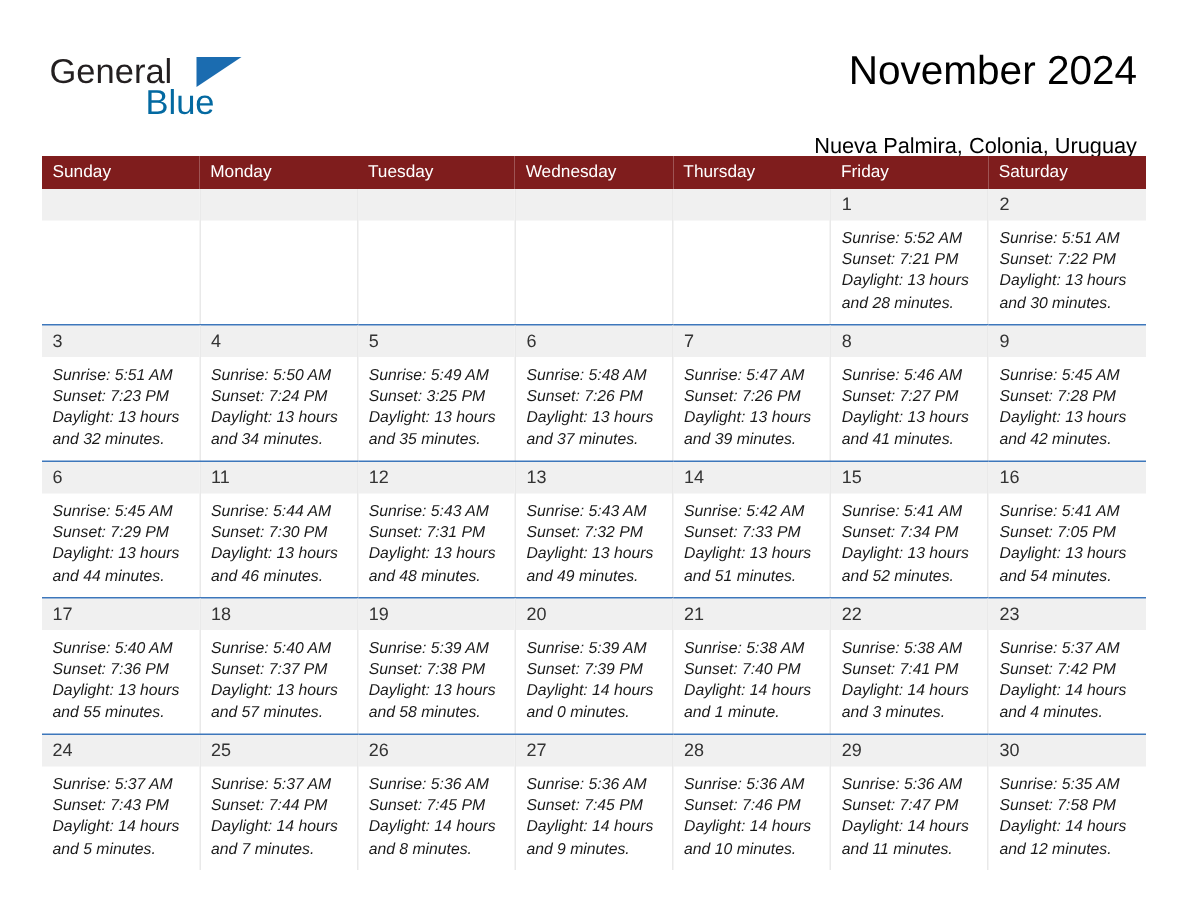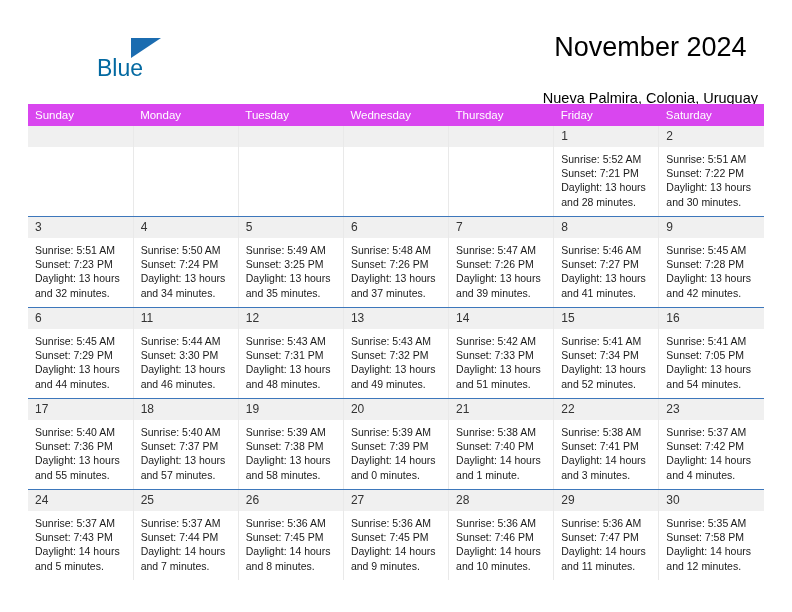--- a/index.html
+++ b/index.html
@@ -60,21 +60,21 @@
     width: 0;
     height: 0;
     border-left: 30px solid #1b6cb0;
     border-bottom: 20px solid transparent;
   }
 
   .title-block {
     position: absolute;
     right: 34px;
     top: 30px;
-    text-align: center;
+    text-align: right;
   }
   .cal-title {
     font-size: 27px;
     font-weight: normal;
     color: #000000;
     line-height: 34px;
     white-space: nowrap;
   }
   .cal-subtitle {
     font-size: 14.5px;
@@ -87,21 +87,21 @@
   
   .calendar {
     position: absolute;
     left: 28px;
     top: 104px;
     width: 736px;
     border-collapse: collapse;
     table-layout: fixed;
   }
   .calendar th {
-    background: #d946ef;
+    background: #7f1d1d;
     color: #ffffff;
     font-size: 11.5px;
     font-weight: normal;
     text-align: left;
     padding: 4px 0 5px 7px;
     height: 13px;
     border: none;
   }
   .calendar td {
     vertical-align: top;
@@ -128,36 +128,38 @@
     line-height: 14px;
   }
   .daynum.empty {
     color: transparent;
   }
   .cell-body {
     padding: 5px 6px 0 7px;
     font-size: 10.5px;
     line-height: 14.2px;
     color: #1a1a1a;
+    font-style: italic;
   }
   .cell-body div {
     white-space: nowrap;
   }
   td.blank .daynum {
     background: #f0f0f0;
   }
 </style>
 </head>
 <body>
 
 <div class="page">
 
   <div class="header">
 
     <div class="logo">
+      <span class="logo-general">General</span>
       <span class="logo-tri"></span>
       <span class="logo-blue">Blue</span>
     </div>
 
     <div class="title-block">
       <div class="cal-title">November 2024</div>
       <div class="cal-subtitle">Nueva Palmira, Colonia, Uruguay</div>
     </div>
 
   </div>
@@ -282,21 +284,21 @@
               <div>Sunrise: 5:45 AM</div>
               <div>Sunset: 7:29 PM</div>
               <div>Daylight: 13 hours</div>
               <div>and 44 minutes.</div>
             </div>
           </td>
           <td>
             <span class="daynum">11</span>
             <div class="cell-body">
               <div>Sunrise: 5:44 AM</div>
-              <div>Sunset: 3:30 PM</div>
+              <div>Sunset: 7:30 PM</div>
               <div>Daylight: 13 hours</div>
               <div>and 46 minutes.</div>
             </div>
           </td>
           <td>
             <span class="daynum">12</span>
             <div class="cell-body">
               <div>Sunrise: 5:43 AM</div>
               <div>Sunset: 7:31 PM</div>
               <div>Daylight: 13 hours</div>

